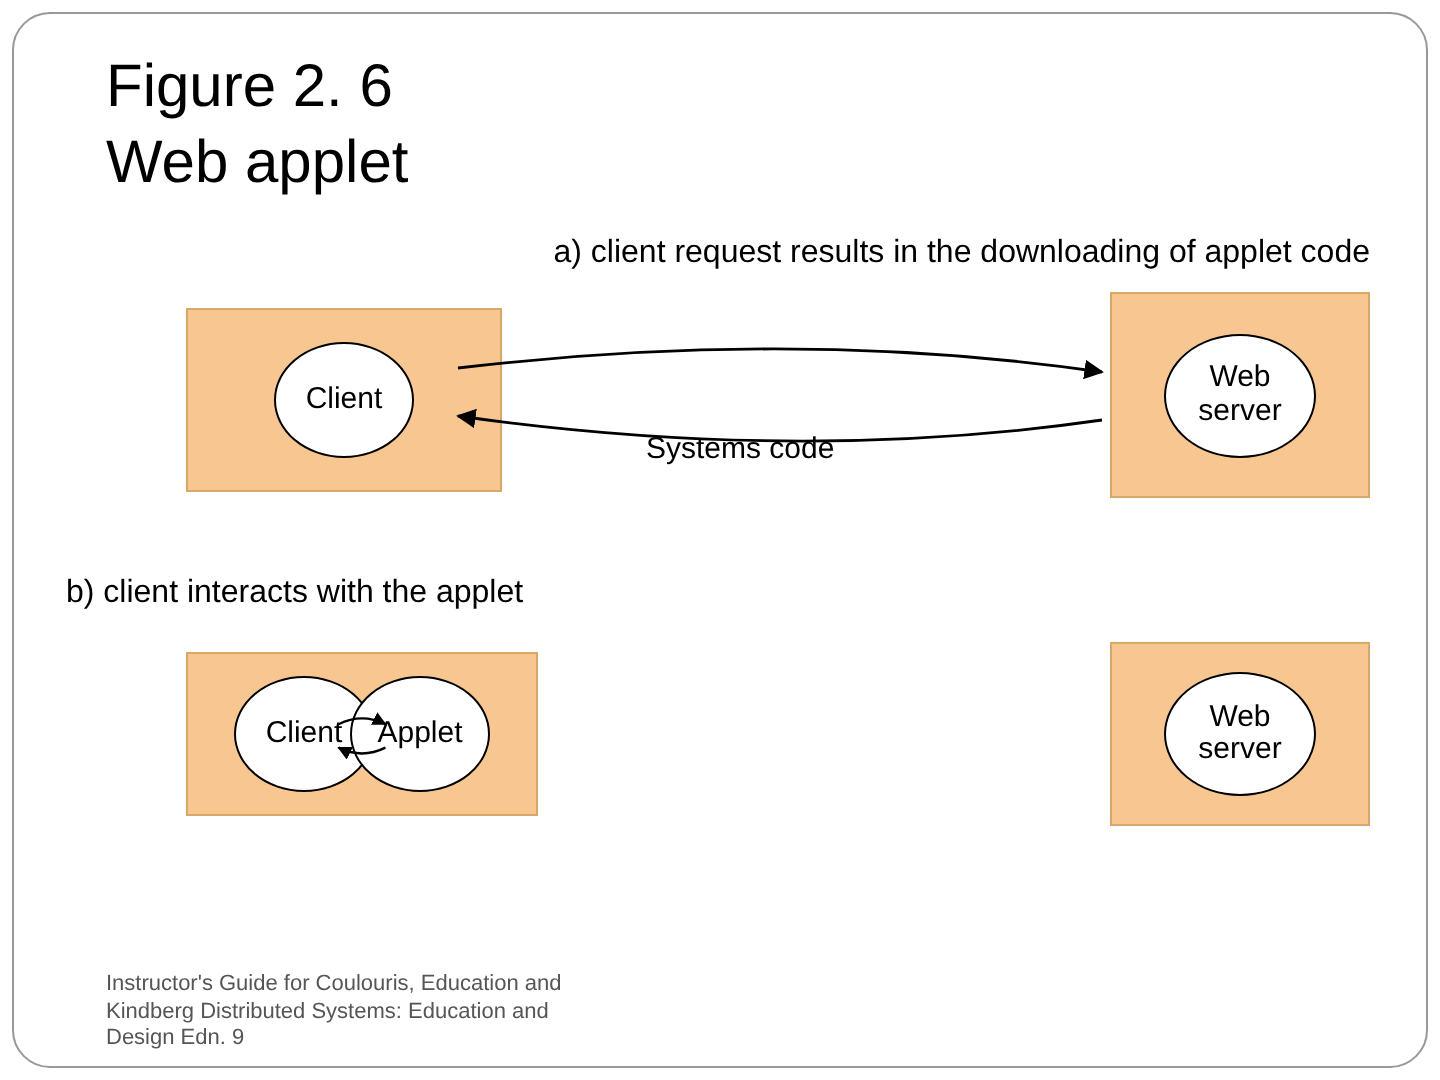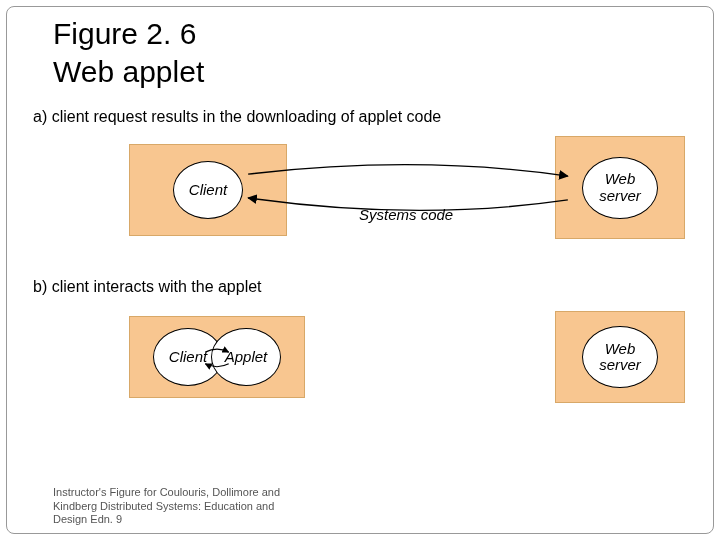--- a/index.html
+++ b/index.html
@@ -8,43 +8,42 @@
     height: 540px;
     background: #fff;
     font-family: Arial, Helvetica, sans-serif;
     position: relative;
     overflow: hidden;
   }
   .slide-frame {
     position: absolute;
     top: 6px; left: 6px; right: 6px; bottom: 6px;
     border: 1.5px solid #999;
-    border-radius: 8px;
-    padding: 8px 28px 8px 46px;
+    border-radius: 19px;
+    padding: 18px 28px 8px 46px;
   }
   .title {
     font-size: 30px;
     line-height: 1.25;
     color: #000;
     font-weight: 400;
     margin-bottom: 18px;
   }
   .caption {
     font-size: 16px;
     font-weight: 400;
     color: #000;
     margin: 8px 0 10px 0;
   }
-  .caption-a { margin-left: -20px; }
+  .caption-a { margin-left: -20px; text-align: right; }
   .caption-b { margin-left: -20px; margin-top: 32px; }
   .diagram-row {
     position: relative;
     height: 110px;
-    margin-left: 76px;
-    font-style: italic;
+    margin-left: 40px;
   }
   .peach-box {
     position: absolute;
     background: #f8c690;
     border: 1px solid #d8a868;
     display: flex;
     align-items: center;
     justify-content: center;
   }
   .client-box { left: 0; top: 8px; width: 158px; height: 92px; }
@@ -155,17 +154,17 @@
     </div>
     <div class="peach-box server-box-b">
       <div class="oval server-oval">
         <span style="white-space:pre-line">Web
 server</span>
       </div>
     </div>
   </div>
 
   <div class="footer">
-    <span>Instructor's Figure for  Coulouris, Dollimore and</span><br>
+    <span>Instructor's Guide for  Coulouris, Education and</span><br>
     <span>Kindberg   Distributed Systems: Education and</span><br>
     <span>Design   Edn. 9</span><br>
   </div>
 </div>
 
 </body></html>

